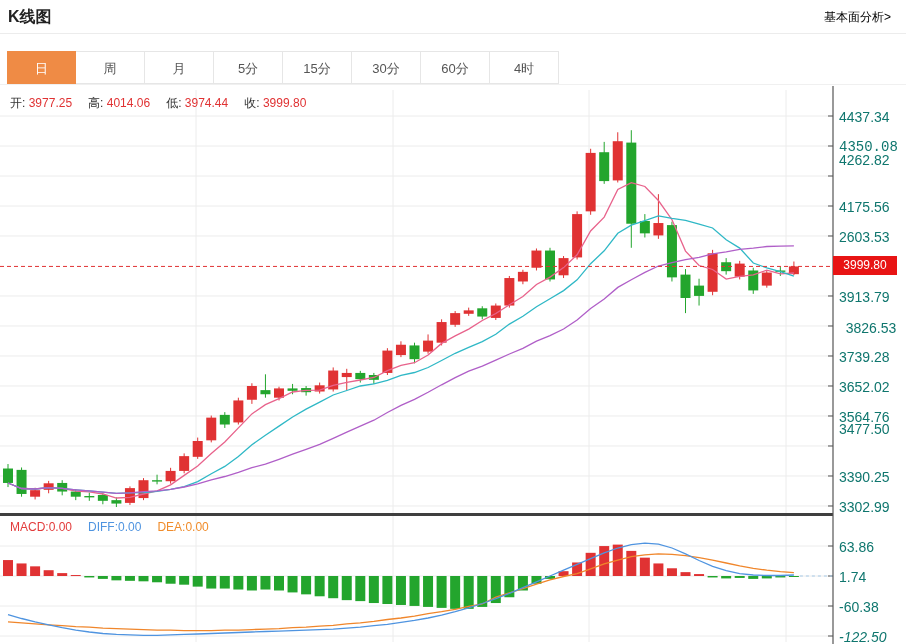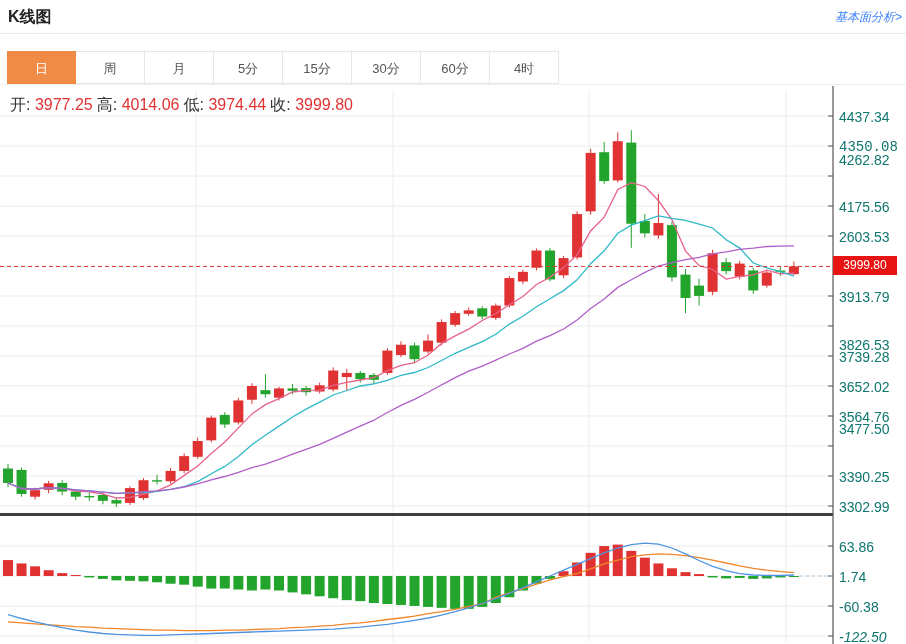--- a/index.html
+++ b/index.html
@@ -1,28 +1,28 @@
 <!DOCTYPE html>
 <html><head>
 <meta charset="utf-8">
 <style>
   html,body{margin:0;padding:0;background:#fff;}
   body{width:906px;height:644px;overflow:hidden;font-family:"Liberation Sans",sans-serif;}
   .app{position:relative;width:906px;height:644px;background:#fff;}
   .title{position:absolute;left:8px;top:7px;font-size:16px;font-weight:bold;color:#222;}
-  .fund-link{position:absolute;right:4px;top:9px;font-size:12px;color:#3b82f6;text-decoration:none;cursor:pointer;font-style:italic;}
+  .fund-link{position:absolute;right:15px;top:9px;font-size:12px;color:#000000;text-decoration:none;cursor:pointer;}
   .header-divider{position:absolute;left:0;top:33px;width:906px;height:1px;background:#ececec;}
   .tabs{position:absolute;left:7px;top:51px;display:flex;}
   .tab{width:69px;height:33px;line-height:33px;text-align:center;font-size:13px;color:#555;
        background:#fff;border:1px solid #e6e6e6;border-left:none;cursor:pointer;box-sizing:border-box;}
   .tab:first-child{border-left:1px solid #e6e6e6;}
   .tab.active{background:#ef8b45;border-color:#ef8b45;color:#fff;}
   .tabs-underline{position:absolute;left:0;top:84px;width:906px;height:1px;background:#f0f0f0;}
   svg{position:absolute;left:0;top:0;}
-  .legend{position:absolute;left:10px;display:flex;gap:4px;font-size:16px;white-space:nowrap;}
+  .legend{position:absolute;left:10px;display:flex;gap:16px;font-size:12px;white-space:nowrap;}
   .ohlc-legend{top:95px;}
   .ma-legend{top:113px;}
   .macd-legend{top:520px;}
   .lbl{color:#333;}
   .val-red{color:#e03233;}
   .ma5{color:#e8638c;} .ma10{color:#2fb8c6;} .ma20{color:#b05fc8;}
   .macd-red{color:#e23b3b;} .diff-blue{color:#4f94e0;} .dea-orange{color:#f08c2b;}
   .axis-label{position:absolute;left:839px;width:64px;font-size:14px;color:#0f766e;}
   .price-badge{position:absolute;left:833px;top:256px;width:64px;height:19px;line-height:19px;
        text-align:center;background:#e81414;color:#fff;font-size:12px;}
@@ -281,29 +281,34 @@
     </svg>
 
   <div class="legend ohlc-legend">
     <span><span class="lbl">开:</span> <span class="val-red">3977.25</span></span>
     <span><span class="lbl">高:</span> <span class="val-red">4014.06</span></span>
     <span><span class="lbl">低:</span> <span class="val-red">3974.44</span></span>
     <span><span class="lbl">收:</span> <span class="val-red">3999.80</span></span>
   </div>
 
 
+  <div class="legend macd-legend">
+    <span class="macd-red">MACD:0.00</span>
+    <span class="diff-blue">DIFF:0.00</span>
+    <span class="dea-orange">DEA:0.00</span>
+  </div>
 
   <div id="ylabels">
       <div class="axis-label" style="top: 109px;">4437.34</div>
       <div class="axis-label" style="top: 139px; font-family: Liberation Mono, monospace;">4350.08</div>
       <div class="axis-label" style="top: 152px;">4262.82</div>
       <div class="axis-label" style="top: 199px;">4175.56</div>
       <div class="axis-label" style="top: 228.997px;">2603.53</div>
       <div class="axis-label" style="top: 288.997px;">3913.79</div>
-      <div class="axis-label" style="top: 337px;">3826.53</div>
+      <div class="axis-label" style="top: 320px; text-align: center;">3826.53</div>
       <div class="axis-label" style="top: 348.993px;">3739.28</div>
       <div class="axis-label" style="top: 378.993px;">3652.02</div>
       <div class="axis-label" style="top: 408.993px;">3564.76</div>
       <div class="axis-label" style="top: 421px;">3477.50</div>
       <div class="axis-label" style="top: 468.99px;">3390.25</div>
       <div class="axis-label" style="top: 498.99px;">3302.99</div>
       <div class="axis-label" style="top: 539px;">63.86</div>
       <div class="axis-label" style="top: 569px;">1.74</div>
       <div class="axis-label" style="top: 599px;">-60.38</div>
       <div class="axis-label" style="top: 629px; font-style: italic;">-122.50</div>

